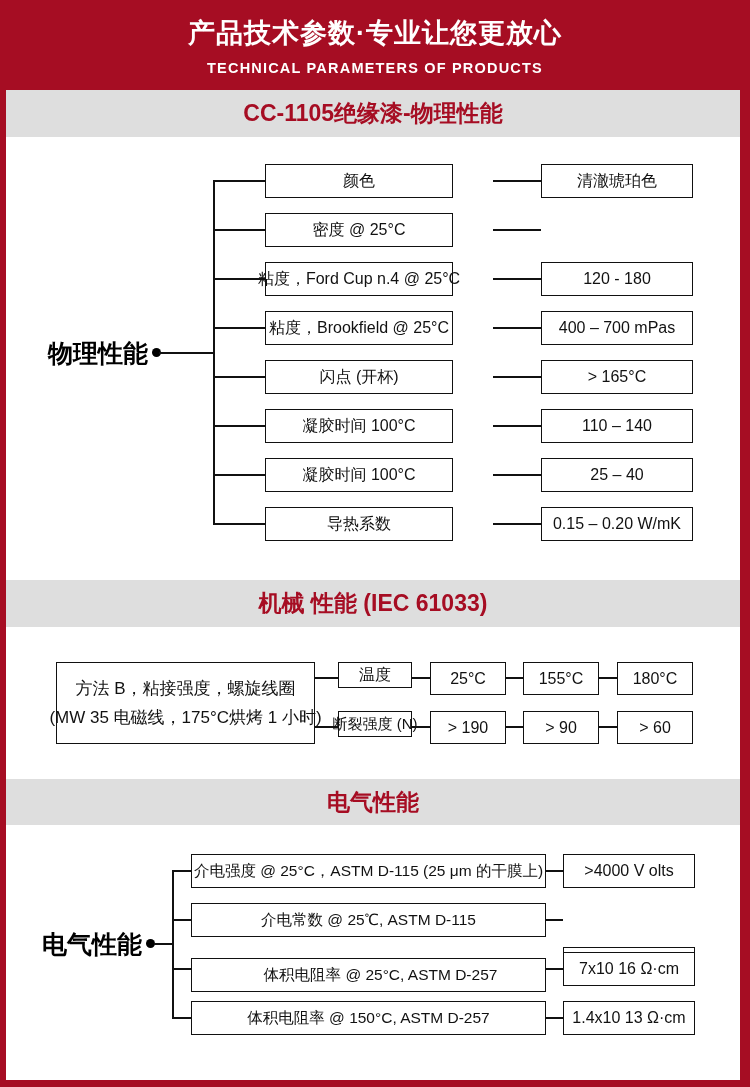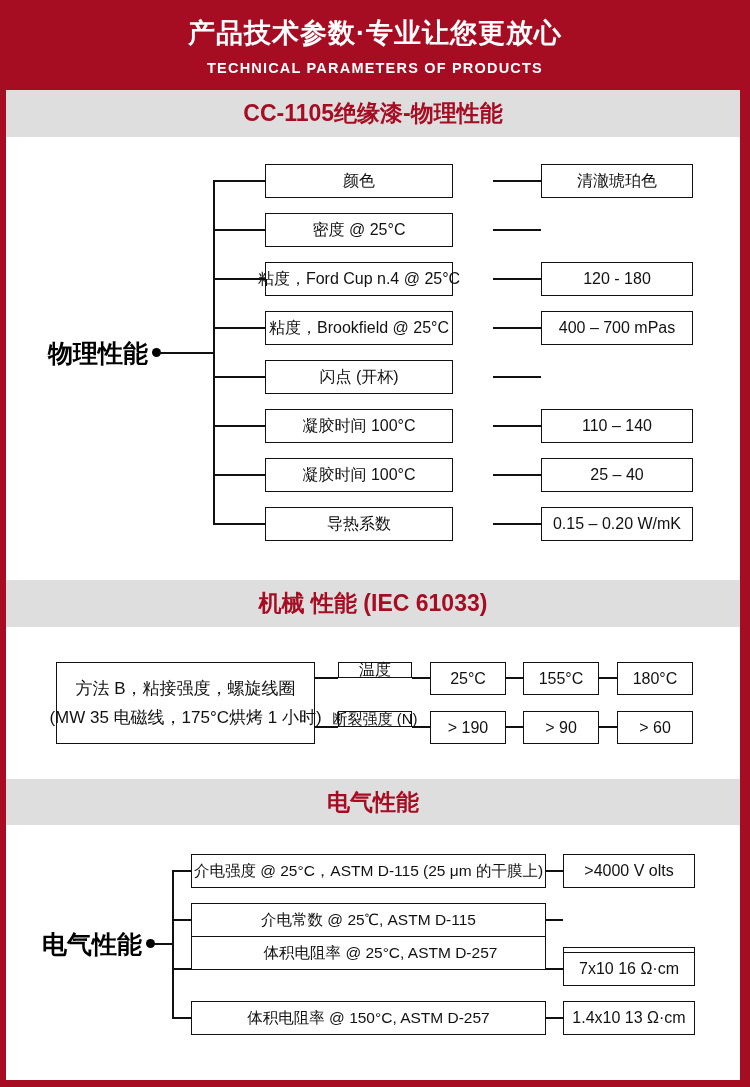--- a/index.html
+++ b/index.html
@@ -34,21 +34,21 @@
 
   
   .p-param { left:259px; width:188px; }
   .p-value { left:535px; width:152px;text-align:center; }
 
   
   .m-bigbox { position:absolute; left:50px; top:572px; width:259px; height:82px;
               border:1.5px solid #111; box-sizing:border-box;
               display:flex; flex-direction:column; align-items:center; justify-content:center;
               font-size:17px; line-height:29px; white-space:nowrap; }
-  .m-head  { left:332px; width:74px; height:16px; }
+  .m-head  { left:332px; width:74px; height:26px; }
   .m-val   { width:76px; height:33px; }
   .m-small { font-size:15px; }
 
   
   .e-param { left:185px; width:355px; font-size:15.5px; }
   .e-value { left:557px; width:132px; }
 </style>
 </head>
 <body>
 
@@ -85,20 +85,21 @@
     <div class="nbox p-value" style="top:172px;">120 - 180</div>
 
     <div class="hline" style="left:207px; top:237px; width:52px;"></div>
     <div class="nbox p-param" style="top:221px;">粘度，Brookfield @ 25°C</div>
     <div class="hline" style="left:487px; top:237px; width:48px;"></div>
     <div class="nbox p-value" style="top:221px;">400 – 700 mPas</div>
 
     <div class="hline" style="left:207px; top:286px; width:52px;"></div>
     <div class="nbox p-param" style="top:270px;">闪点 (开杯)</div>
     <div class="hline" style="left:487px; top:286px; width:48px;"></div>
+    <div class="nbox p-value" style="top:270px;">&gt; 165°C</div>
 
     <div class="hline" style="left:207px; top:335px; width:52px;"></div>
     <div class="nbox p-param" style="top:319px;">凝胶时间 100°C</div>
     <div class="hline" style="left:487px; top:335px; width:48px;"></div>
     <div class="nbox p-value" style="top:319px;">110 – 140</div>
 
     <div class="hline" style="left:207px; top:384px; width:52px;"></div>
     <div class="nbox p-param" style="top:368px;">凝胶时间 100°C</div>
     <div class="hline" style="left:487px; top:384px; width:48px;"></div>
     <div class="nbox p-value" style="top:368px;">25 – 40</div>
@@ -148,21 +149,21 @@
     <div class="nbox e-param" style="top:764px;">介电强度 @ 25°C，ASTM D-115 (25 μm 的干膜上)</div>
     <div class="hline" style="left:540px; top:780px; width:17px;"></div>
     <div class="nbox e-value" style="top:764px;">&gt;4000 V olts</div>
 
     <div class="hline" style="left:166px; top:829px; width:19px;"></div>
     <div class="nbox e-param" style="top:813px;">介电常数 @ 25℃, ASTM D-115</div>
     <div class="hline" style="left:540px; top:829px; width:17px;"></div>
     <div class="nbox e-value" style="top:813px;margin-top:44px;">3.14</div>
 
     <div class="hline" style="left:166px; top:878px; width:19px;"></div>
-    <div class="nbox e-param" style="top:846px;padding-left:24px;">体积电阻率 @ 25°C, ASTM D-257</div>
+    <div class="nbox e-param" style="top:868px;padding-left:24px;">体积电阻率 @ 25°C, ASTM D-257</div>
     <div class="hline" style="left:540px; top:878px; width:17px;"></div>
     <div class="nbox e-value" style="top:862px;">7x10 16 Ω·cm</div>
 
     <div class="hline" style="left:166px; top:927px; width:19px;"></div>
     <div class="nbox e-param" style="top:911px;">体积电阻率 @ 150°C, ASTM D-257</div>
     <div class="hline" style="left:540px; top:927px; width:17px;"></div>
     <div class="nbox e-value" style="top:911px;">1.4x10 13 Ω·cm</div>
 
   </div>
 </div>

